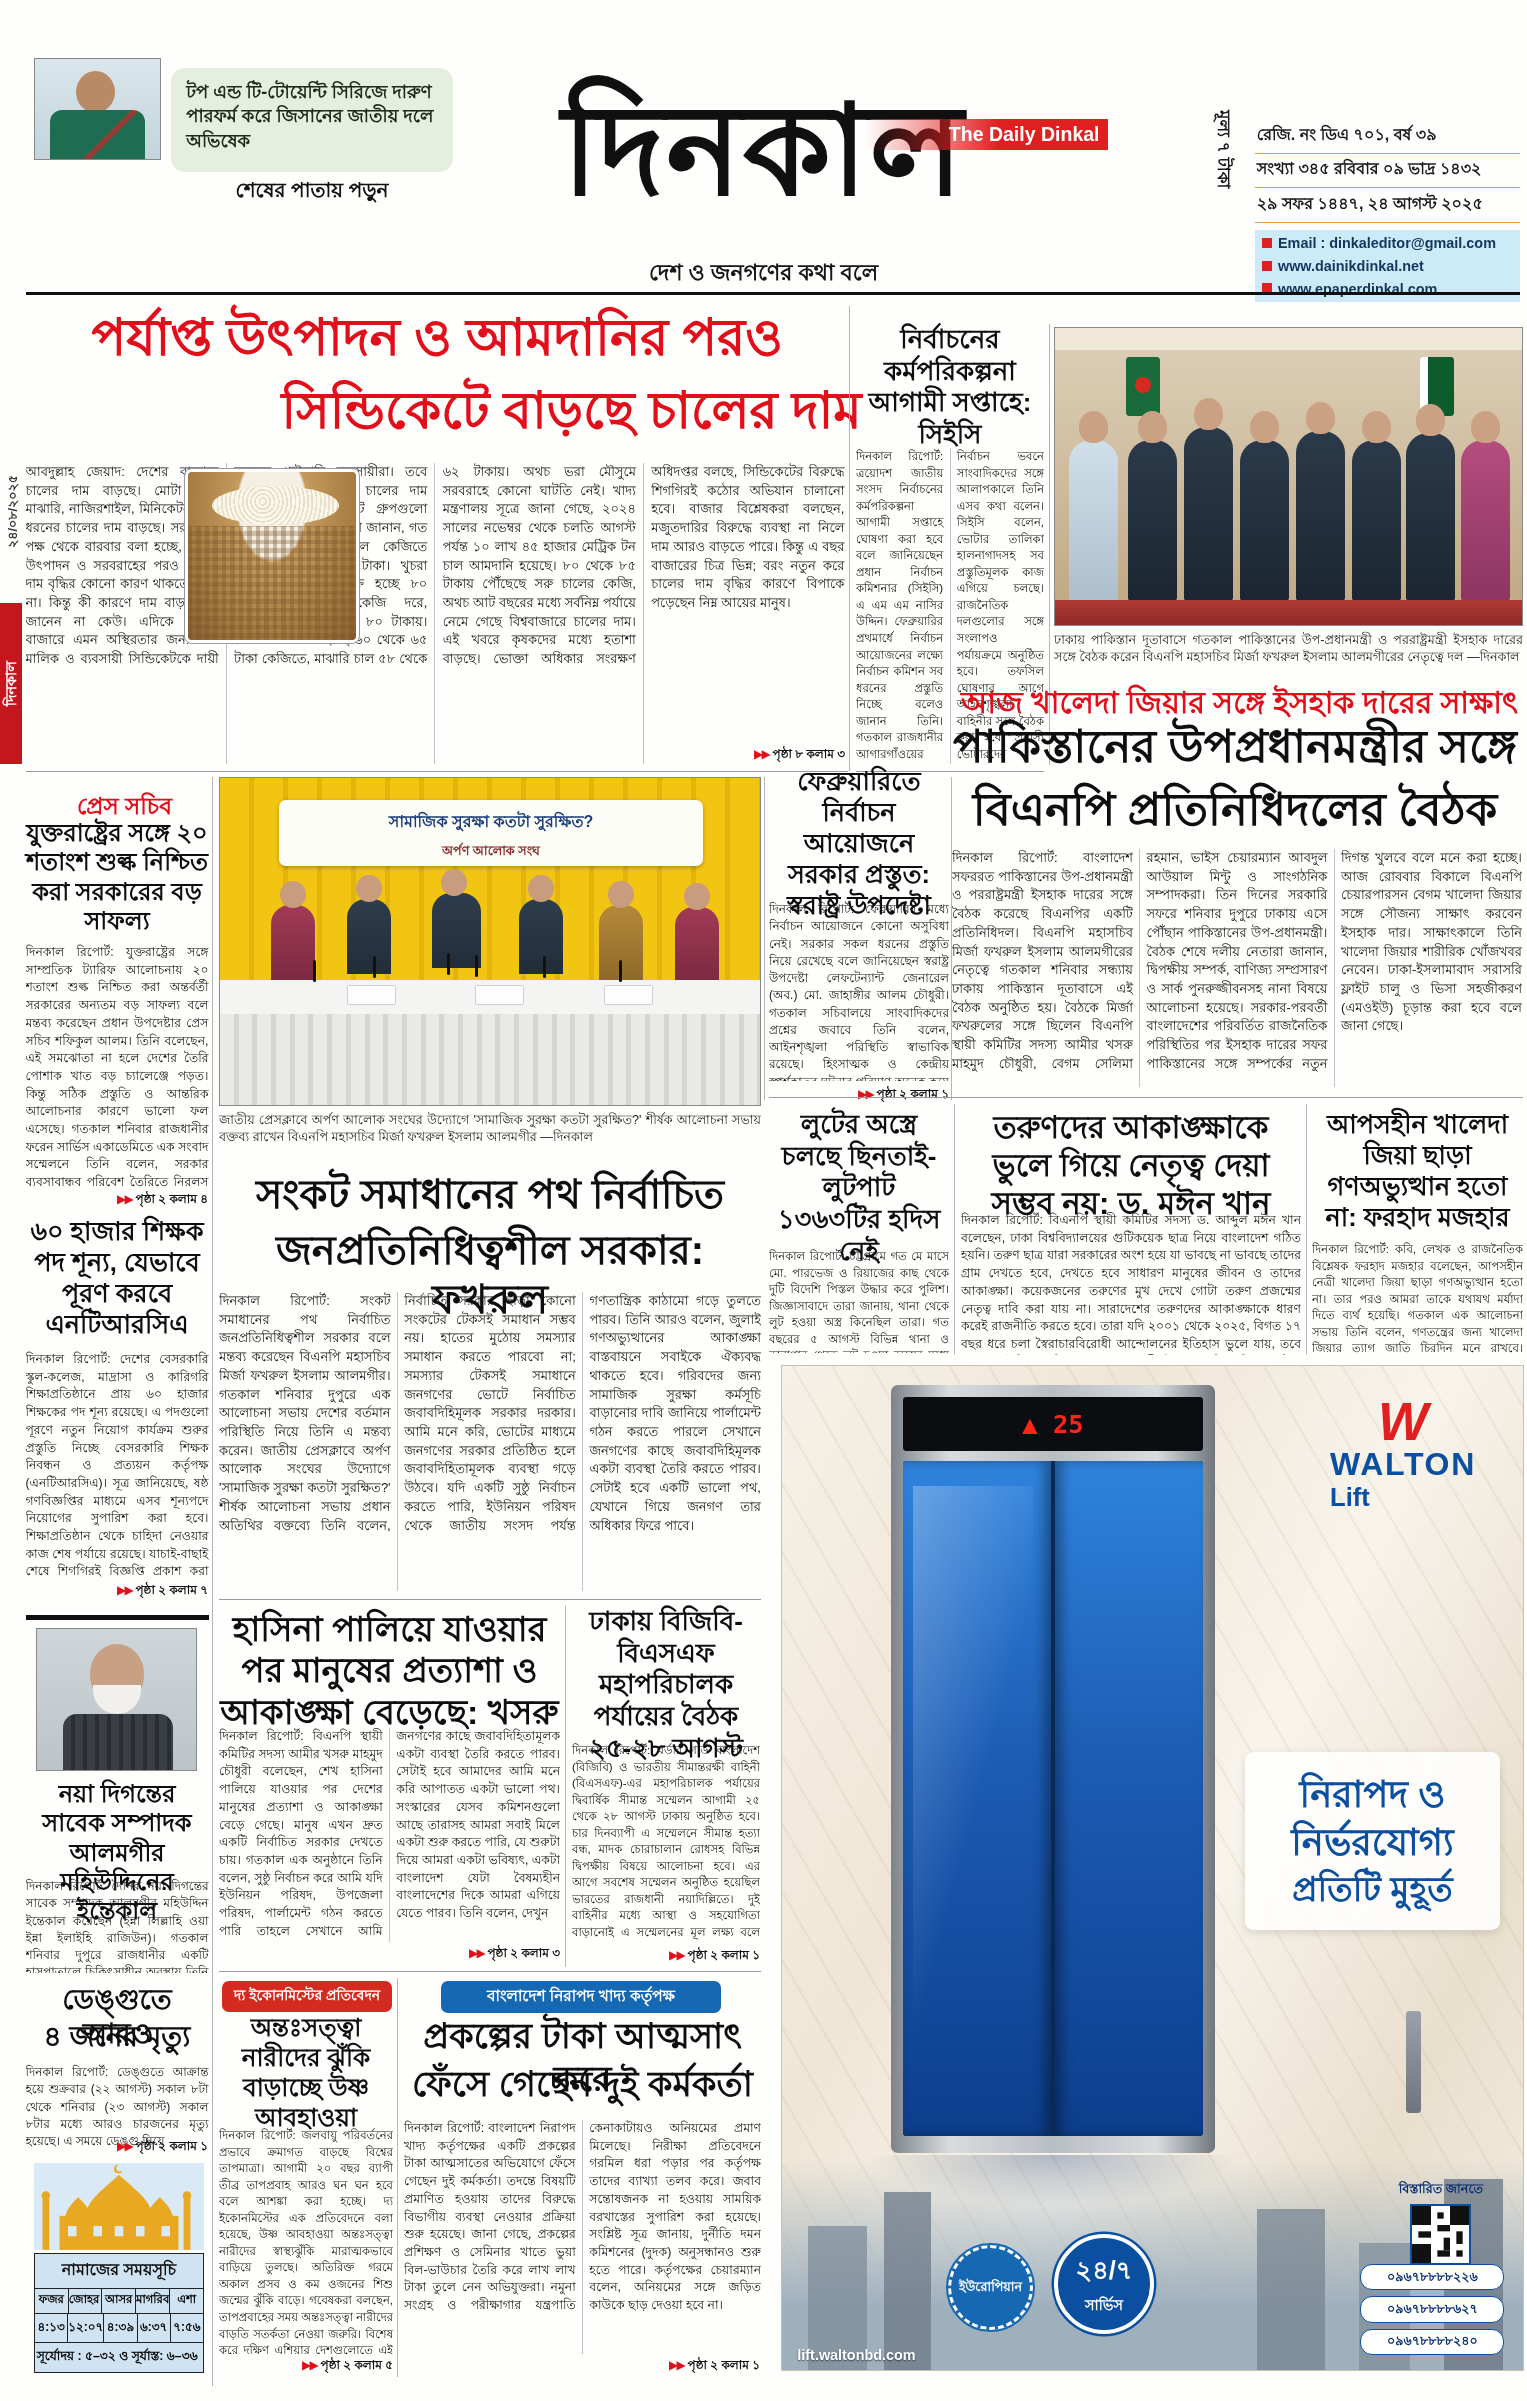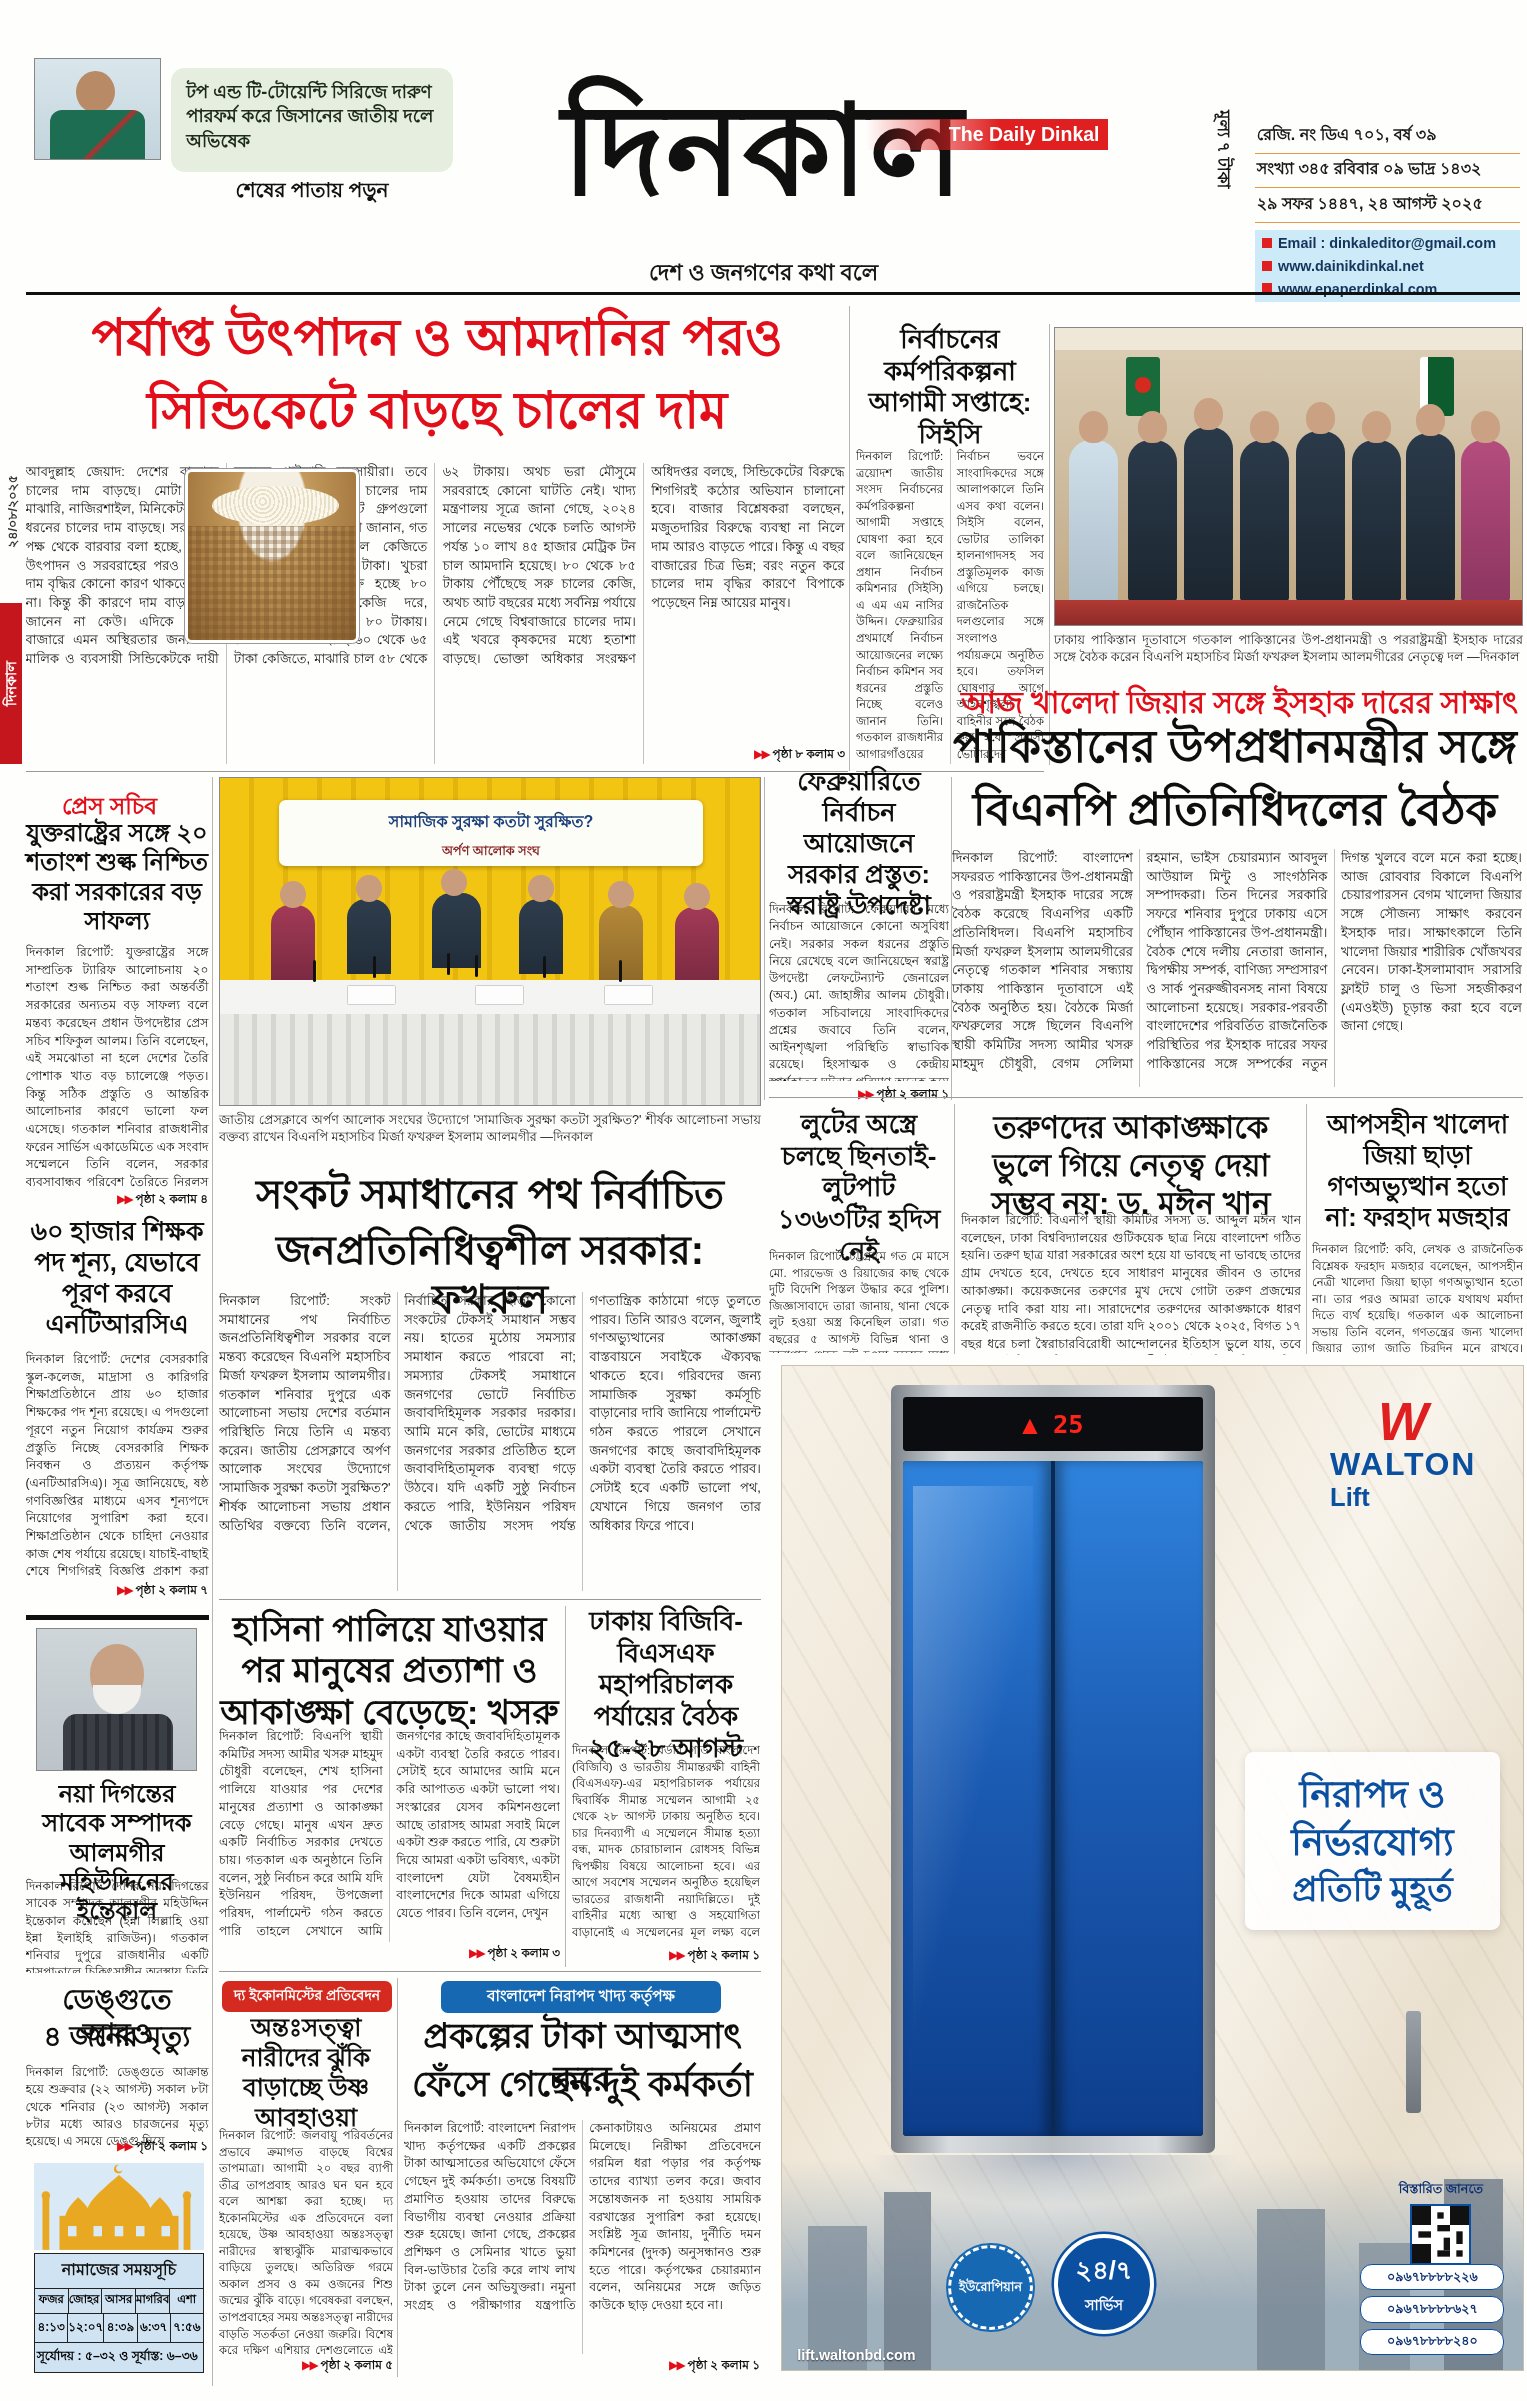--- a/index.html
+++ b/index.html
@@ -77,21 +77,21 @@
       <div class="email-row">
           <span class="sq"></span>
           <span>www.epaperdinkal.com</span>
         </div>
     </div>
   </div>
 
   <div class="abs rule-black" style="left:25.5px;top:292px;width:1494px;height:2.5px;"></div>
 
   <div class="abs hl hl-red" style="left:12.7px;top:307px;width:849px;font-size:51px;">পর্যাপ্ত উৎপাদন ও আমদানির পরও</div>
-  <div class="abs hl hl-red" style="left:12.7px;top:380px;width:849px;font-size:51px;">সিন্ডিকেটে বাড়ছে চালের দাম</div>
+  <div class="abs hl hl-red" style="left:12.7px;top:380px;width:849px;font-size:51px;text-align:right;">সিন্ডিকেটে বাড়ছে চালের দাম</div>
   <div class="abs body-text cols-4" style="left:25.5px;top:463px;width:819px;height:301px;">আবদুল্লাহ জেয়াদ: দেশের বাজারে চালের দাম বাড়ছে। মোটা চাল, মাঝারি, নাজিরশাইল, মিনিকেটসহ সব ধরনের চালের দাম বাড়ছে। সরকারের পক্ষ থেকে বারবার বলা হচ্ছে, পর্যাপ্ত উৎপাদন ও সরবরাহের পরও চালের দাম বৃদ্ধির কোনো কারণ থাকতে পারে না। কিন্তু কী কারণে দাম বাড়ছে তা জানেন না কেউ। এদিকে চালের বাজারে এমন অস্থিরতার জন্য মিল মালিক ও ব্যবসায়ী সিন্ডিকেটকে দায়ী করছেন পাইকারি ব্যবসায়ীরা। তবে মিল মালিকদের দাবি, চালের দাম বাড়ার জন্য করপোরেট গ্রুপগুলো একমাত্র দায়ী। ব্যবসায়ীরা জানান, গত দুই সপ্তাহে মোটা চাল কেজিতে বেড়েছে ৫ থেকে ৭ টাকা। খুচরা বাজারে মিনিকেট বিক্রি হচ্ছে ৮০ থেকে ৮৫ টাকা কেজি দরে, নাজিরশাইল ৭৫ থেকে ৮০ টাকায়। মোটা চাল বিক্রি হচ্ছে ৬০ থেকে ৬৫ টাকা কেজিতে, মাঝারি চাল ৫৮ থেকে ৬২ টাকায়। অথচ ভরা মৌসুমে সরবরাহে কোনো ঘাটতি নেই। খাদ্য মন্ত্রণালয় সূত্রে জানা গেছে, ২০২৪ সালের নভেম্বর থেকে চলতি আগস্ট পর্যন্ত ১০ লাখ ৪৫ হাজার মেট্রিক টন চাল আমদানি হয়েছে। ৮০ থেকে ৮৫ টাকায় পৌঁছেছে সরু চালের কেজি, অথচ আট বছরের মধ্যে সর্বনিম্ন পর্যায়ে নেমে গেছে বিশ্ববাজারে চালের দাম। এই খবরে কৃষকদের মধ্যে হতাশা বাড়ছে। ভোক্তা অধিকার সংরক্ষণ অধিদপ্তর বলছে, সিন্ডিকেটের বিরুদ্ধে শিগগিরই কঠোর অভিযান চালানো হবে। বাজার বিশ্লেষকরা বলছেন, মজুতদারির বিরুদ্ধে ব্যবস্থা না নিলে দাম আরও বাড়তে পারে। কিন্তু এ বছর বাজারের চিত্র ভিন্ন; বরং নতুন করে চালের দাম বৃদ্ধির কারণে বিপাকে পড়েছেন নিম্ন আয়ের মানুষ।</div>
   <div class="abs photo" style="left:185px;top:469px;width:174px;height:174px;border:3.4px solid #fff;outline:0.8px solid #999;background:radial-gradient(ellipse at 50% 20%,#f4efe2 28%,#c49a5d 30%,#a77b42 70%,#8a6233 100%);border-radius:6.8px;">
     <div class="abs" style="left:24px;top:13.6px;width:127px;height:39px;background:repeating-radial-gradient(circle at 40% 40%, #fbf7ea 0 2.5px, #e8dfc8 2.5px 4.2px);border-radius:50%;"></div>
     <div class="abs" style="left:0;top:54px;width:100%;height:120px;background:repeating-linear-gradient(90deg,rgba(120,82,40,.35) 0 4.2px,rgba(0,0,0,0) 4.2px 8.5px),repeating-linear-gradient(0deg,rgba(120,82,40,.3) 0 4.2px,rgba(0,0,0,0) 4.2px 8.5px);"></div>
   </div>
   <div class="abs jump" style="left:675px;top:745px;width:170px;"><span class="arr">▶▶</span> <span>পৃষ্ঠা ৮ কলাম ৩</span></div>
   <div class="abs rule-h" style="left:25.5px;top:771px;width:822px;"></div>
   <div class="abs rule-v" style="left:849px;top:306px;height:465px;"></div>
 
   <div class="abs hl" style="left:856px;top:324px;width:188px;font-size:26px;">নির্বাচনের কর্মপরিকল্পনা আগামী সপ্তাহে: সিইসি</div>
@@ -131,21 +131,21 @@
       </div>
     <div class="abs" style="left:0;bottom:0;width:100%;height:25.5px;background:linear-gradient(#b03a34,#8e2b27);"></div>
   </div>
   <div class="abs caption" style="left:1054px;top:632px;width:469px;">ঢাকায় পাকিস্তান দূতাবাসে গতকাল পাকিস্তানের উপ-প্রধানমন্ত্রী ও পররাষ্ট্রমন্ত্রী ইসহাক দারের সঙ্গে বৈঠক করেন বিএনপি মহাসচিব মির্জা ফখরুল ইসলাম আলমগীরের নেতৃত্বে দল —দিনকাল</div>
 
   <div class="abs kicker" style="left:951px;top:679px;width:577px;font-size:30px;">আজ খালেদা জিয়ার সঙ্গে ইসহাক দারের সাক্ষাৎ</div>
   <div class="abs hl" style="left:942px;top:720px;width:586px;font-size:45px;">পাকিস্তানের উপপ্রধানমন্ত্রীর সঙ্গে</div>
   <div class="abs hl" style="left:942px;top:783px;width:586px;font-size:45px;">বিএনপি প্রতিনিধিদলের বৈঠক</div>
   <div class="abs body-text cols-3" style="left:952px;top:849px;width:570px;height:238px;">দিনকাল রিপোর্ট: বাংলাদেশ সফররত পাকিস্তানের উপ-প্রধানমন্ত্রী ও পররাষ্ট্রমন্ত্রী ইসহাক দারের সঙ্গে বৈঠক করেছে বিএনপির একটি প্রতিনিধিদল। বিএনপি মহাসচিব মির্জা ফখরুল ইসলাম আলমগীরের নেতৃত্বে গতকাল শনিবার সন্ধ্যায় ঢাকায় পাকিস্তান দূতাবাসে এই বৈঠক অনুষ্ঠিত হয়। বৈঠকে মির্জা ফখরুলের সঙ্গে ছিলেন বিএনপি স্থায়ী কমিটির সদস্য আমীর খসরু মাহমুদ চৌধুরী, বেগম সেলিমা রহমান, ভাইস চেয়ারম্যান আবদুল আউয়াল মিন্টু ও সাংগঠনিক সম্পাদকরা। তিন দিনের সরকারি সফরে শনিবার দুপুরে ঢাকায় এসে পৌঁছান পাকিস্তানের উপ-প্রধানমন্ত্রী। বৈঠক শেষে দলীয় নেতারা জানান, দ্বিপক্ষীয় সম্পর্ক, বাণিজ্য সম্প্রসারণ ও সার্ক পুনরুজ্জীবনসহ নানা বিষয়ে আলোচনা হয়েছে। সরকার-পরবর্তী বাংলাদেশের পরিবর্তিত রাজনৈতিক পরিস্থিতির পর ইসহাক দারের সফর পাকিস্তানের সঙ্গে সম্পর্কের নতুন দিগন্ত খুলবে বলে মনে করা হচ্ছে। আজ রোববার বিকালে বিএনপি চেয়ারপারসন বেগম খালেদা জিয়ার সঙ্গে সৌজন্য সাক্ষাৎ করবেন ইসহাক দার। সাক্ষাৎকালে তিনি খালেদা জিয়ার শারীরিক খোঁজখবর নেবেন। ঢাকা-ইসলামাবাদ সরাসরি ফ্লাইট চালু ও ভিসা সহজীকরণ (এমওইউ) চূড়ান্ত করা হবে বলে জানা গেছে।</div>
 
-  <div class="abs kicker" style="left:18px;top:788px;width:183px;font-size:23px;">প্রেস সচিব</div>
+  <div class="abs kicker" style="left:33px;top:788px;width:183px;font-size:23px;">প্রেস সচিব</div>
   <div class="abs hl" style="left:25.5px;top:818px;width:183px;font-size:24px;">যুক্তরাষ্ট্রের সঙ্গে ২০ শতাংশ শুল্ক নিশ্চিত করা সরকারের বড় সাফল্য</div>
   <div class="abs body-text" style="left:25.5px;top:944px;width:183px;height:244px;font-size:12.3px;">দিনকাল রিপোর্ট: যুক্তরাষ্ট্রের সঙ্গে সাম্প্রতিক ট্যারিফ আলোচনায় ২০ শতাংশ শুল্ক নিশ্চিত করা অন্তর্বর্তী সরকারের অন্যতম বড় সাফল্য বলে মন্তব্য করেছেন প্রধান উপদেষ্টার প্রেস সচিব শফিকুল আলম। তিনি বলেছেন, এই সমঝোতা না হলে দেশের তৈরি পোশাক খাত বড় চ্যালেঞ্জে পড়ত। কিন্তু সঠিক প্রস্তুতি ও আন্তরিক আলোচনার কারণে ভালো ফল এসেছে। গতকাল শনিবার রাজধানীর ফরেন সার্ভিস একাডেমিতে এক সংবাদ সম্মেলনে তিনি বলেন, সরকার ব্যবসাবান্ধব পরিবেশ তৈরিতে নিরলস কাজ করছে। রপ্তানি আয় বাড়াতে নতুন বাজার অনুসন্ধানের পাশাপাশি বিদেশি বিনিয়োগ আকর্ষণে নানা উদ্যোগ নেওয়া হয়েছে। প্রেস সচিব আরও বলেন, অর্থনীতির প্রতিটি সূচকে ইতিবাচক ধারা ফিরে এসেছে। রেমিট্যান্স ও রিজার্ভ বাড়ছে, মূল্যস্ফীতি নিয়ন্ত্রণে আসছে।</div>
   <div class="abs jump" style="left:81px;top:1190px;width:127px;"><span class="arr">▶▶</span> <span>পৃষ্ঠা ২ কলাম ৪</span></div>
   <div class="abs rule-v" style="left:212px;top:777px;height:1609px;"></div>
 
   <div class="abs photo" style="left:219px;top:777px;width:542px;height:329px;background:repeating-linear-gradient(90deg,#f3c513 0 29px,#e3b40c 29px 34px);">
     <div class="abs" style="left:59px;top:22px;width:424px;height:66px;background:#fdfdf8;border-radius:6.8px;box-shadow:0 1.7px 4.2px rgba(0,0,0,.25);text-align:center;padding-top:8.5px;">
       <div style="font-size:16px;font-weight:800;color:#1b3f7a;">সামাজিক সুরক্ষা কতটা সুরক্ষিত?</div>
       <div style="font-size:12.7px;font-weight:700;color:#8a2525;margin-top:5.1px;">অর্পণ আলোক সংঘ</div>
     </div>

